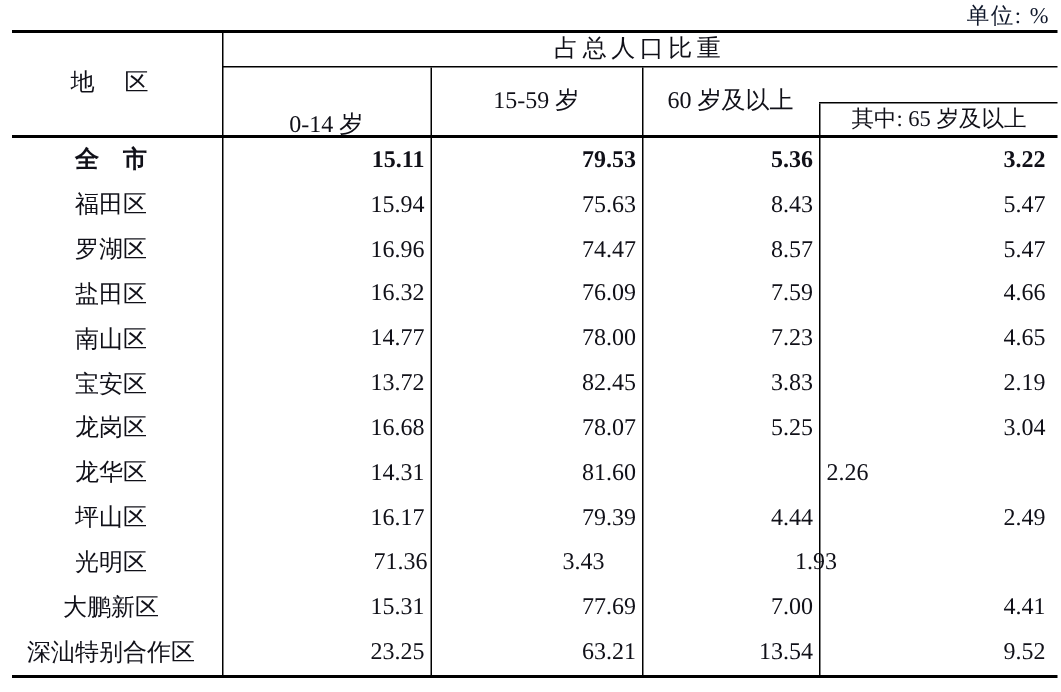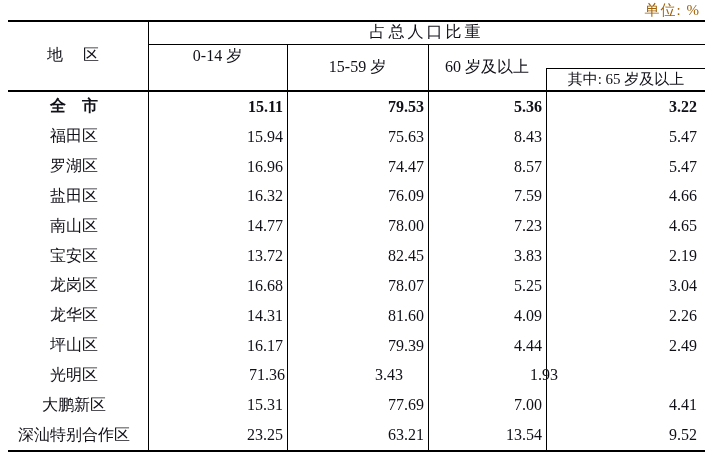--- a/index.html
+++ b/index.html
@@ -10,21 +10,21 @@
     background: #ffffff;
     font-family: "Liberation Serif", "DejaVu Serif", serif;
     color: #101018;
     overflow: hidden;
   }
   .unit-label {
     position: absolute;
     top: 1px;
     right: 7px;
     font-size: 15px;
-    color: #a16207;
+    color: #0f172a;
     letter-spacing: 1px;
   }
   
   .hl, .vl { position: absolute; background: #000000; }
   .l-top            { left: 8px;   top: 20px;  width: 697px; height: 2px; }
   .l-group-bottom   { left: 148px; top: 44px;  width: 557px; height: 1px; }
   .l-qizhong-top    { left: 546px; top: 68px;  width: 159px; height: 1px; }
   .l-header-bottom  { left: 8px;   top: 90px;  width: 697px; height: 2px; }
   .l-bottom         { left: 8px;   top: 450px; width: 697px; height: 2px; }
   .v-col1 { left: 148px; top: 20px; width: 1px; height: 430px; }
@@ -34,21 +34,21 @@
   
   .hcell {
     position: absolute;
     display: flex;
     align-items: center;
     justify-content: center;
     font-size: 16px;
   }
   .h-region { left: 0;     top: 21px; width: 148px; height: 69px; letter-spacing: 2px; }
   .h-group  { left: 148px; top: 21px; width: 557px; height: 23px; letter-spacing: 3px; }
-  .h-sub0   { left: 148px; top: 34px; width: 139px; height: 45px; }
+  .h-sub0   { left: 148px; top: 61px; width: 139px; height: 45px; }
   .h-sub1   { left: 287px; top: 45px; width: 141px; height: 45px; }
   .h-sub2   { left: 428px; top: 45px; width: 118px; height: 45px; }
   .h-sub3   { left: 547px; top: 69px; width: 158px; height: 21px; font-size: 15px; }
   
   .tbody {
     position: absolute;
     left: 0; top: 92px;
     width: 707px; height: 358px;
     display: flex;
     flex-direction: column;
@@ -133,21 +133,20 @@
       <div class="c c-district">龙岗区</div>
       <div class="c c-v0">16.68</div>
       <div class="c c-v1">78.07</div>
       <div class="c c-v2">5.25</div>
       <div class="c c-v3">3.04</div>
     </div>
     <div class="row">
       <div class="c c-district">龙华区</div>
       <div class="c c-v0">14.31</div>
       <div class="c c-v1">81.60</div>
-      <div class="c c-v2">4.09</div>
       <div class="c c-v3">2.26</div>
     </div>
     <div class="row">
       <div class="c c-district">坪山区</div>
       <div class="c c-v0">16.17</div>
       <div class="c c-v1">79.39</div>
       <div class="c c-v2">4.44</div>
       <div class="c c-v3">2.49</div>
     </div>
     <div class="row">

